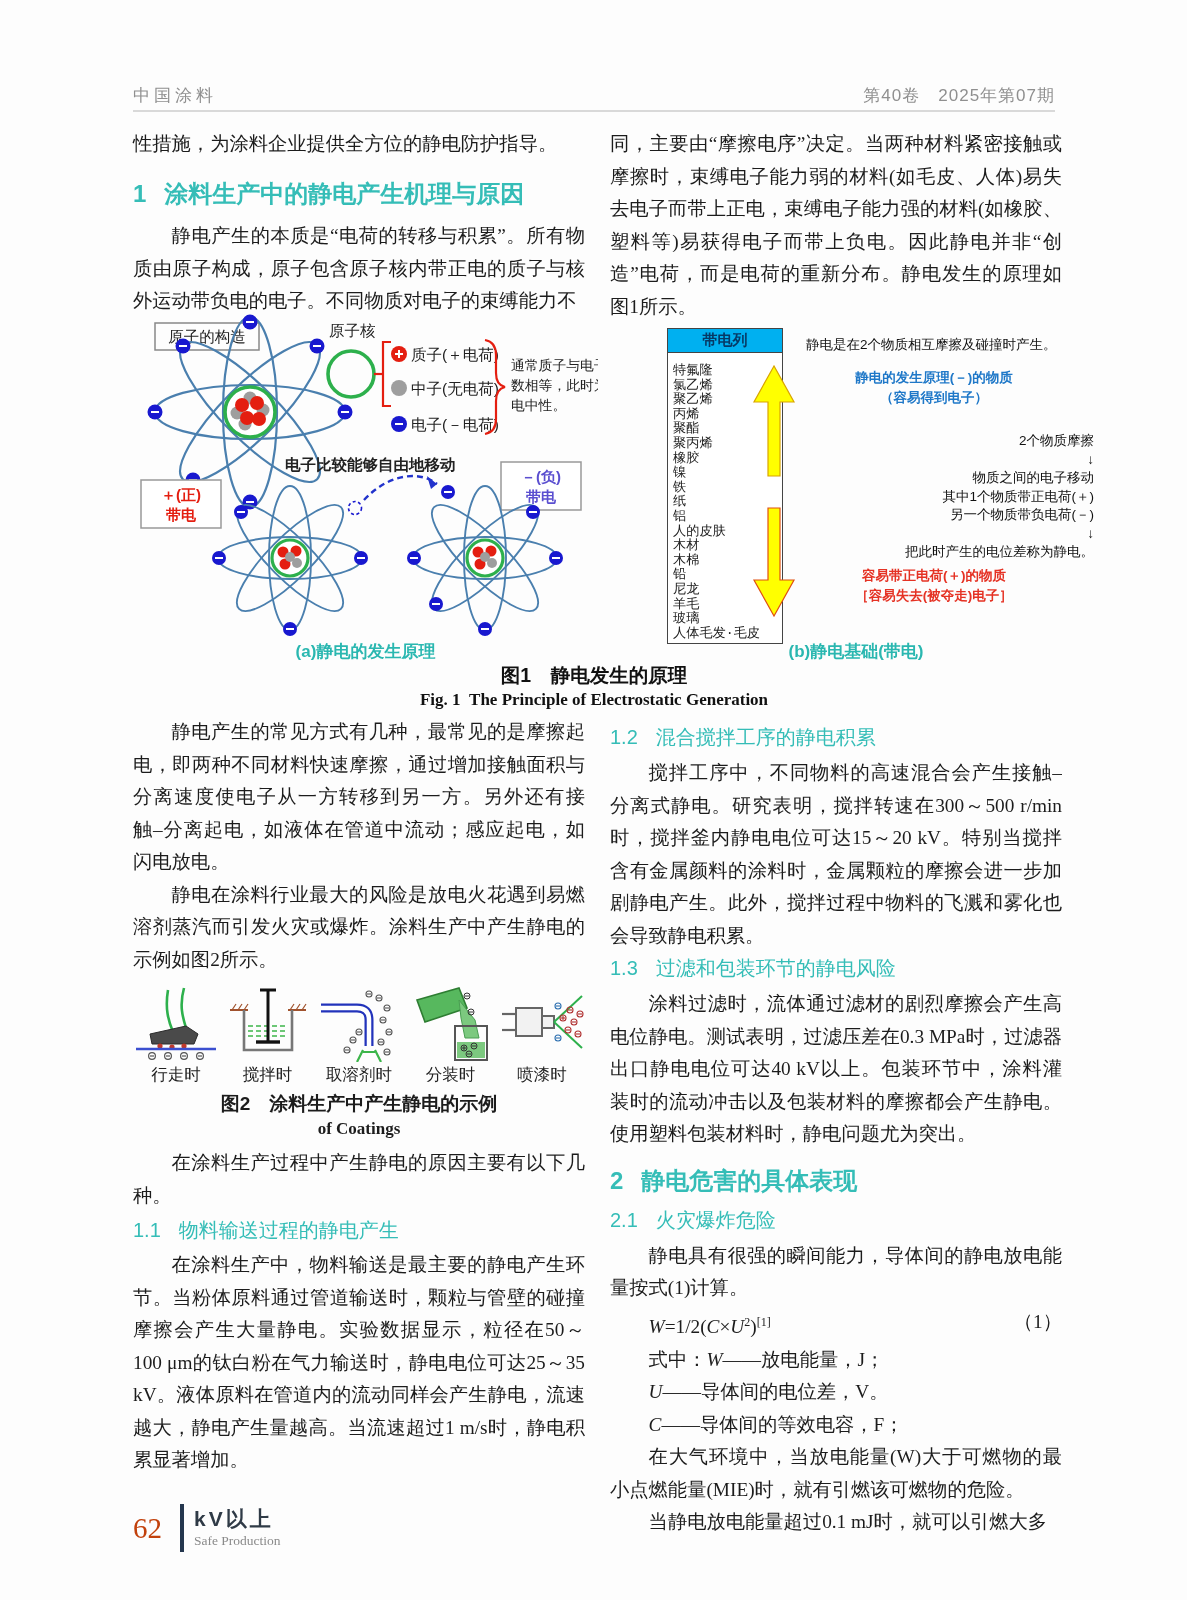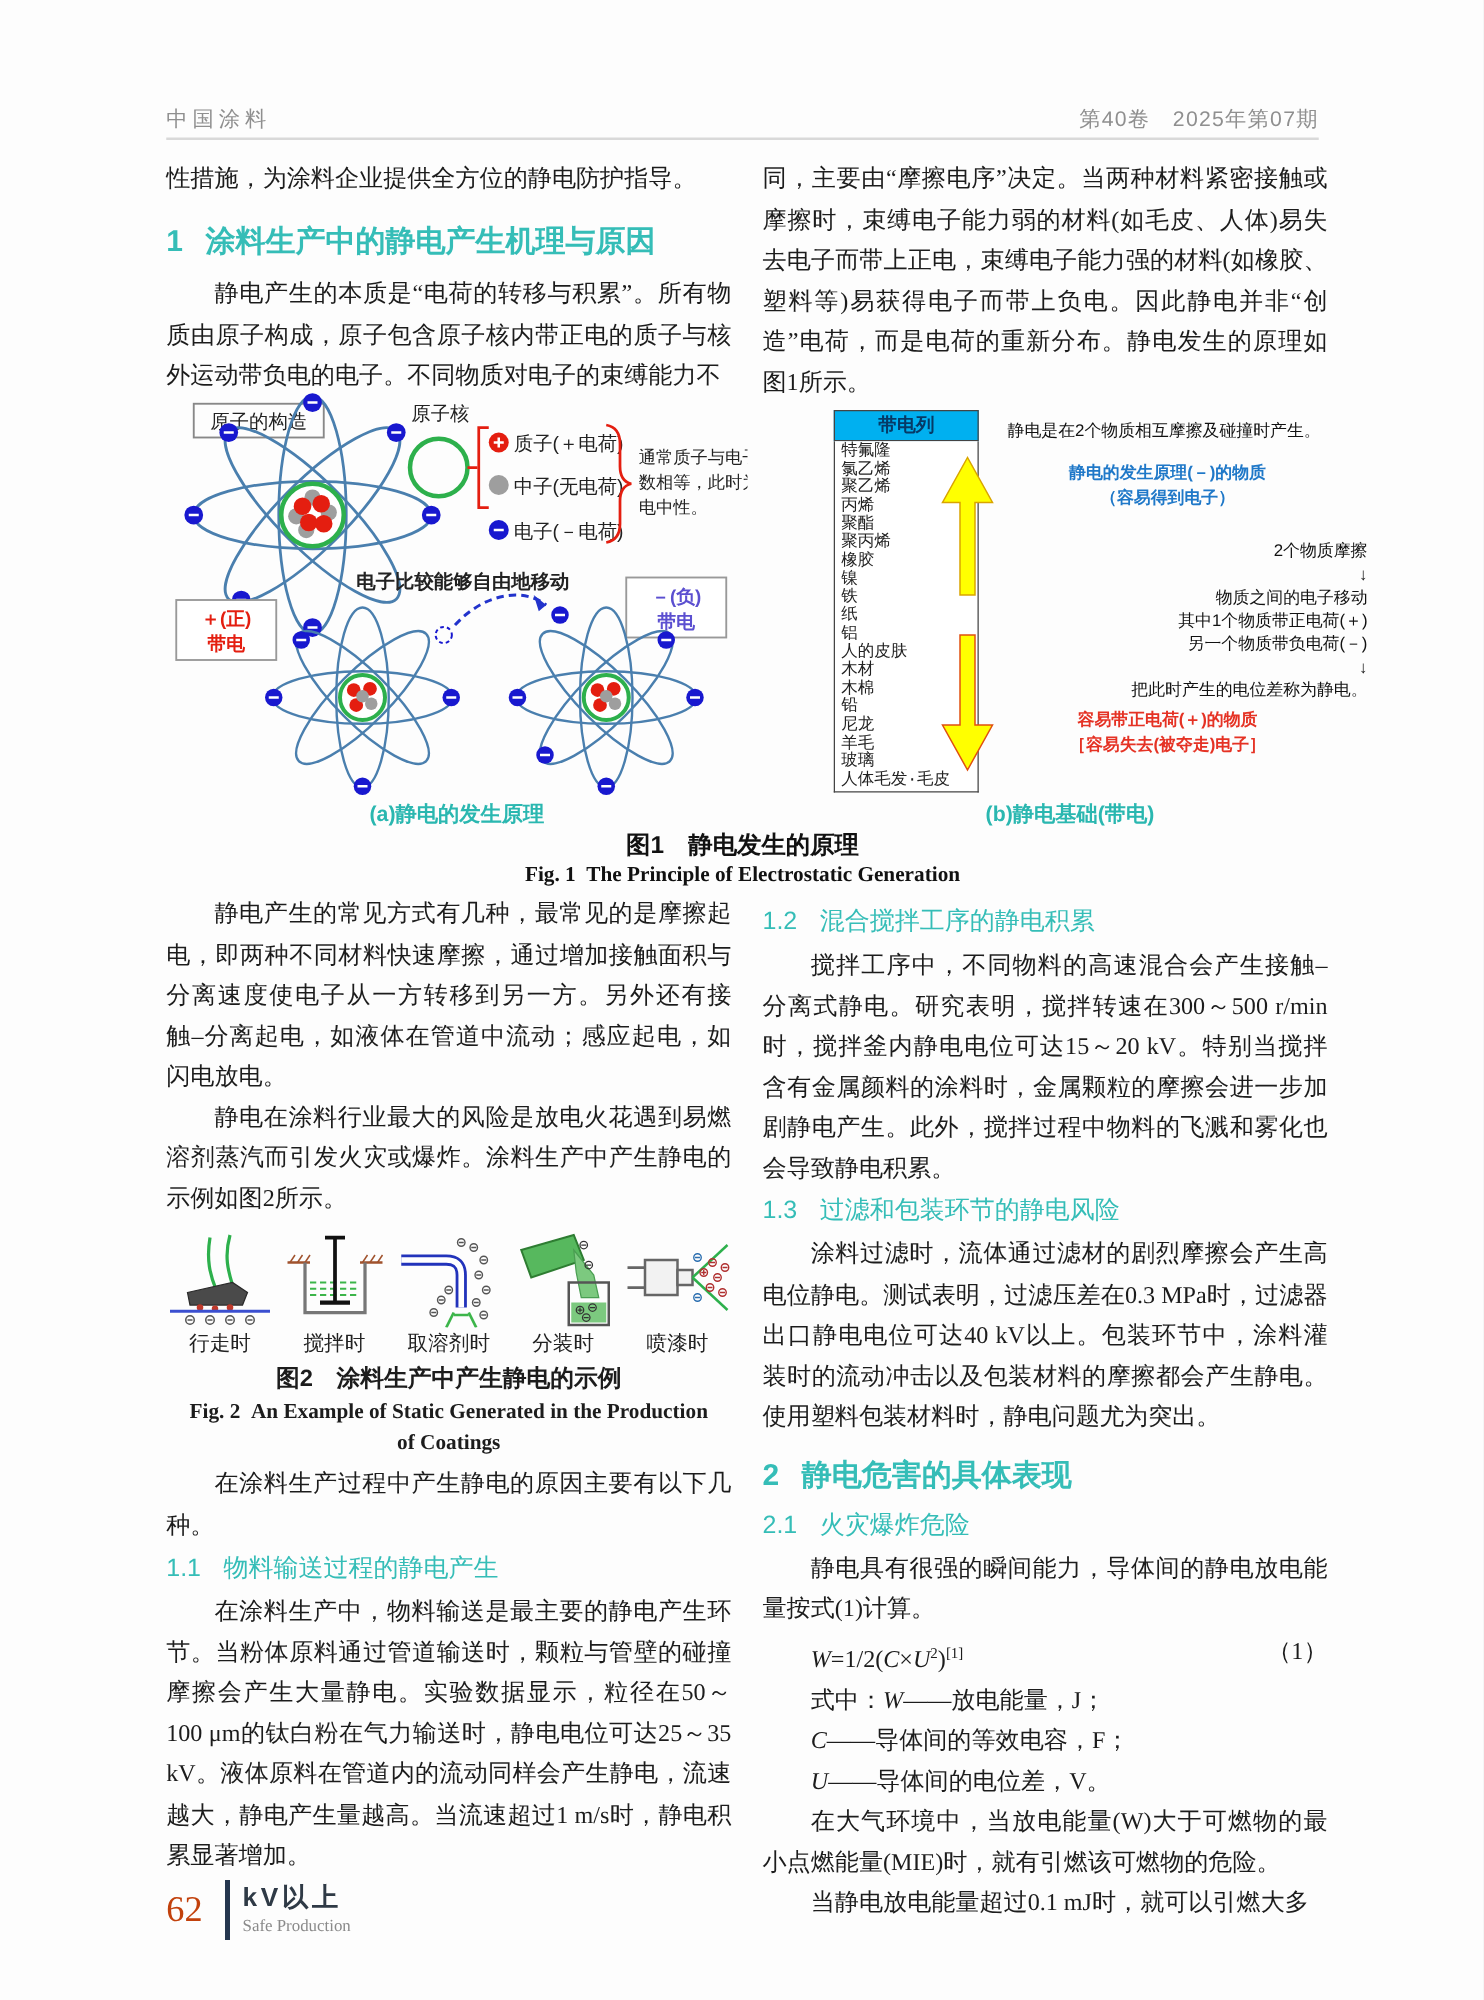--- a/index.html
+++ b/index.html
@@ -21,21 +21,21 @@
   .subcap{position:absolute;font-family:"Liberation Sans",sans-serif;font-weight:bold;color:#2ab7b0;
           font-size:17px;text-align:center;}
   .figcap-zh{position:absolute;left:133px;top:662px;width:922px;text-align:center;
              font-family:"Liberation Sans",sans-serif;font-weight:bold;font-size:19.5px;color:#111;}
   .figcap-en{position:absolute;left:133px;top:690px;width:922px;text-align:center;
              font-weight:bold;font-size:17px;color:#111;}
   
   #tribo{position:absolute;left:655px;top:328px;width:116px;font-family:Liberation Mono, monospace;margin-left:12px;}
   #tribo .tbl-hdr{border:1.5px solid #444;background:#00b0f0;color:#063a66;font-weight:bold;
                   text-align:center;font-size:15px;padding:2px 0;}
-  #tribo .tbl-body{border:1.5px solid #444;border-top:none;padding:1px 0 2px 5px;background:#fff;}
+  #tribo .tbl-body{border:1.5px solid #444;border-top:none;padding:11px 0 2px 5px;background:#fff;}
   #tribo .mat{font-size:13.2px;line-height:14.6px;color:#222;}
   .fig1b-note{position:absolute;left:806px;top:336px;width:256px;font-size:13.5px;color:#111;
               font-family:"Liberation Sans",sans-serif;}
   .fig1b-neg{position:absolute;left:806px;top:368px;width:256px;text-align:center;color:#1f78c8;
              font-weight:bold;font-size:13.5px;line-height:20px;font-family:"Liberation Sans",sans-serif;}
   .fig1b-flow{position:absolute;left:838px;top:432px;width:256px;text-align:right;color:#111;
               font-size:13.5px;line-height:18.5px;font-family:"Liberation Sans",sans-serif;}
   .fig1b-pos{position:absolute;left:806px;top:566px;width:256px;text-align:center;color:#e53224;
              font-weight:bold;font-size:13.5px;line-height:20px;font-family:"Liberation Sans",sans-serif;}
   
@@ -440,21 +440,20 @@
             <line x1="56" y1="22" x2="60" y2="22"></line>
               <line x1="56" y1="54" x2="60" y2="54"></line>
           </g>
         </svg>
         <div class="fig2-label">喷漆时</div>
       </div>
     </div>
 
     <div class="fig2cap-zh">图2　涂料生产中产生静电的示例</div>
     <div class="fig2cap-en">
-      <div>Fig. 2&nbsp;&nbsp;An Example of Static Generated in the Production</div>
       <div>of Coatings</div>
     </div>
 
     <p class="p indent" style="margin-top:6px;">在涂料生产过程中产生静电的原因主要有以下几种。</p>
     <div class="h2-teal" style="margin:5px 0 6px 0;">
       <span class="no">1.1</span><span>物料输送过程的静电产生</span>
     </div>
     <p class="p indent">在涂料生产中，物料输送是最主要的静电产生环节。当粉体原料通过管道输送时，颗粒与管壁的碰撞摩擦会产生大量静电。实验数据显示，粒径在50～100 μm的钛白粉在气力输送时，静电电位可达25～35 kV。液体原料在管道内的流动同样会产生静电，流速越大，静电产生量越高。当流速超过1 m/s时，静电积累显著增加。</p>
   </div>
 
@@ -474,22 +473,22 @@
       <span class="no">2.1</span><span>火灾爆炸危险</span>
     </div>
     <p class="p indent">静电具有很强的瞬间能力，导体间的静电放电能量按式(1)计算。</p>
 
     <div class="eqrow">
       <span><span class="var">W</span><span>=1/2(</span><span class="var">C</span><span>×</span><span class="var">U</span><sup>2</sup><span>)</span><sup>[1]</sup></span>
       <span>（1）</span>
     </div>
 
     <div class="defline"><span>式中：</span><span class="var">W</span><span>——放电能量，J；</span></div>
+    <div class="defline"><span></span><span class="var">U</span><span>——导体间的电位差，V。</span></div>
     <div class="defline"><span></span><span class="var">C</span><span>——导体间的等效电容，F；</span></div>
-    <div class="defline"><span></span><span class="var">U</span><span>——导体间的电位差，V。</span></div>
 
     <p class="p indent">在大气环境中，当放电能量(W)大于可燃物的最小点燃能量(MIE)时，就有引燃该可燃物的危险。</p>
     <p class="p indent">当静电放电能量超过0.1 mJ时，就可以引燃大多</p>
   </div>
 
   <div id="footer">
     <div class="pageno">62</div>
     <div class="bar"></div>
     <div>
       <div class="cn">kV以上</div>

